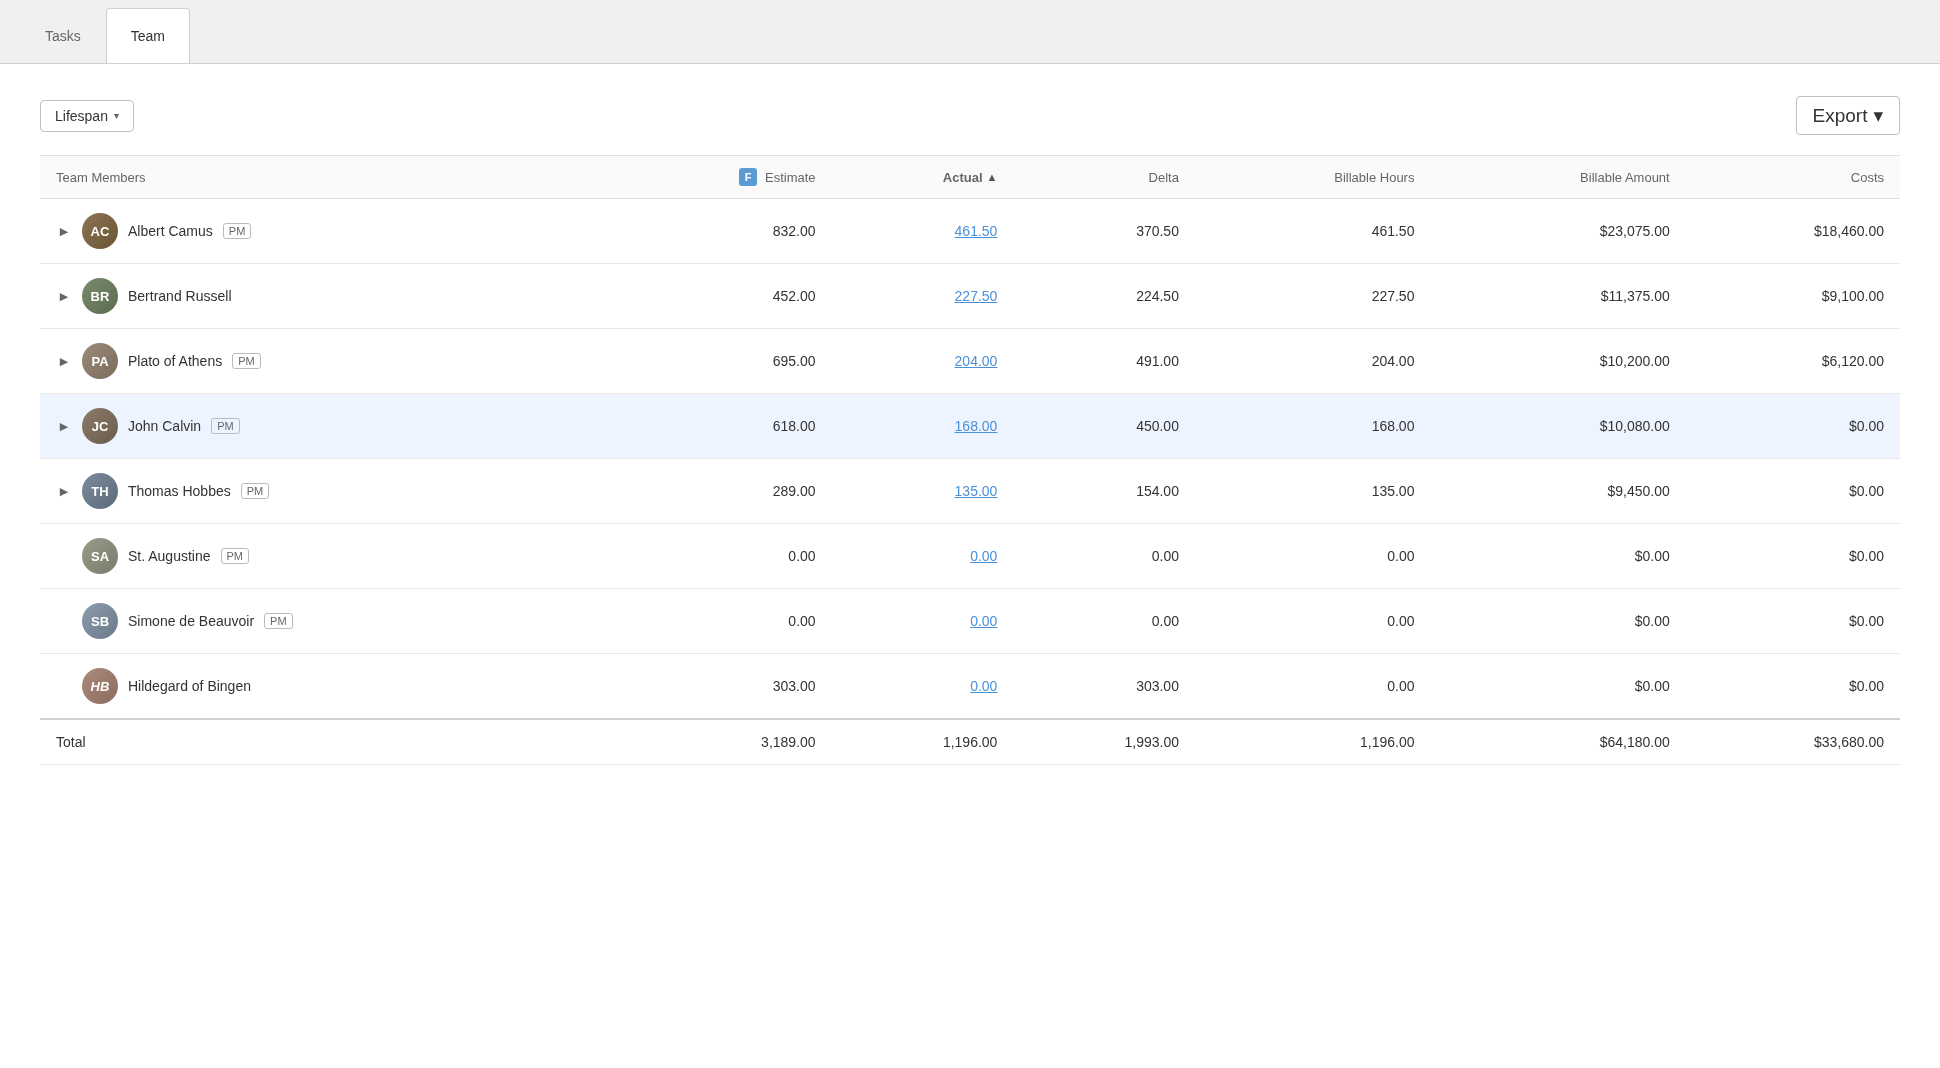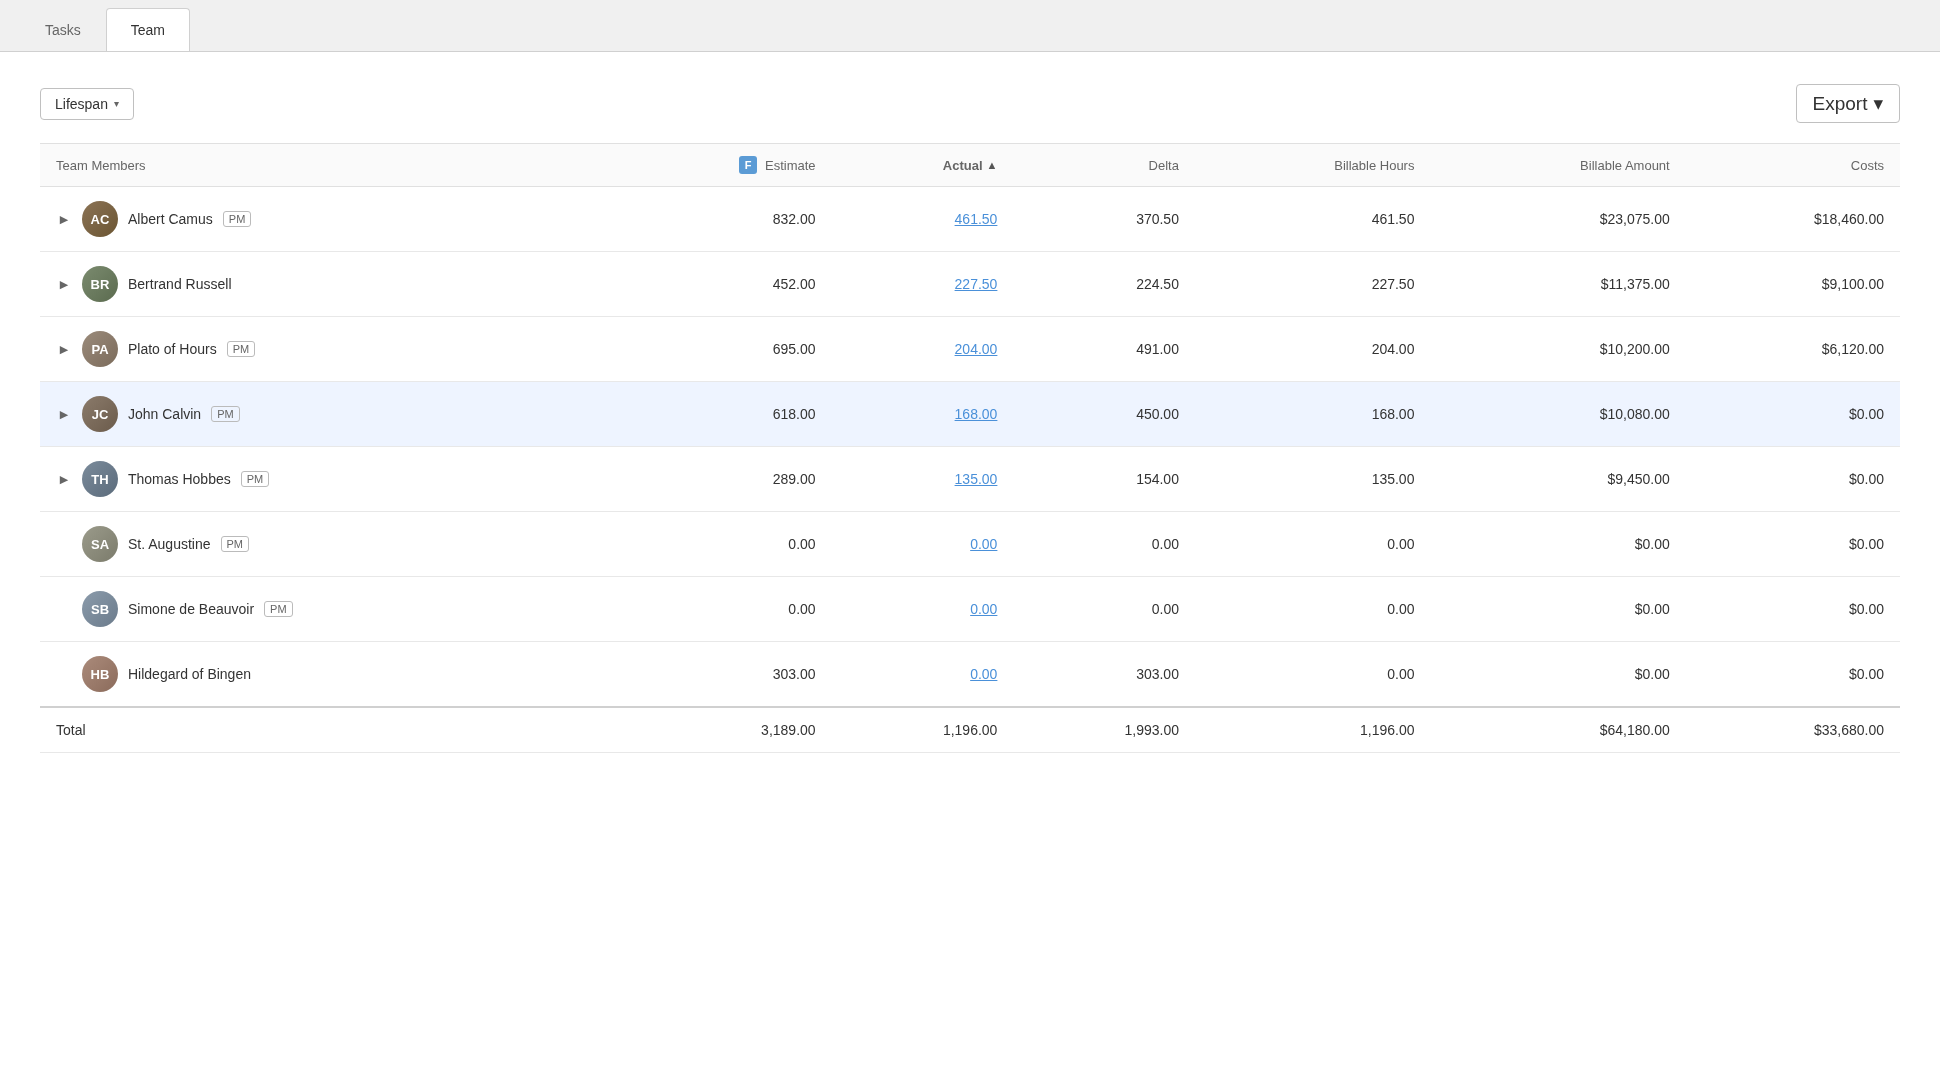--- a/index.html
+++ b/index.html
@@ -9,21 +9,21 @@
       font-size: 14px;
       color: #333;
     }
 
     
     .tab-bar {
       background: #f0f0f0;
       border-bottom: 1px solid #d0d0d0;
       display: flex;
       align-items: stretch;
-      height: 52px;
+      height: 64px;
       padding: 0 20px;
     }
     .tab {
       display: flex;
       align-items: center;
       padding: 0 24px;
       cursor: pointer;
       font-size: 14px;
       color: #666;
       border: 1px solid transparent;
@@ -183,21 +183,21 @@
     }
 
     
     .av-camus { background: linear-gradient(135deg, #8B7355 0%, #6B5533 100%); }
     .av-russell { background: linear-gradient(135deg, #7B8B6F 0%, #5B6B4F 100%); }
     .av-plato { background: linear-gradient(135deg, #9B8B7B 0%, #7B6B5B 100%); }
     .av-calvin { background: linear-gradient(135deg, #8B7B6B 0%, #6B5B4B 100%); }
     .av-hobbes { background: linear-gradient(135deg, #7B8B9B 0%, #5B6B7B 100%); }
     .av-augustine { background: linear-gradient(135deg, #9B9B8B 0%, #7B7B6B 100%); }
     .av-beauvoir { background: linear-gradient(135deg, #8B9BAB 0%, #6B7B8B 100%); }
-    .av-hildegard { background: linear-gradient(135deg, #AB8B7B 0%, #8B6B5B 100%); }
+    .av-hildegard { background: linear-gradient(135deg, #AB8B7B 0%, #8B6B5B 100%); font-style: italic; }
 
     .member-name {
       font-size: 14px;
       color: #333;
     }
 
     .pm-badge {
       display: inline-block;
       padding: 1px 5px;
       border: 1px solid #bbb;
@@ -321,21 +321,21 @@
           <td>224.50</td>
           <td>227.50</td>
           <td>$11,375.00</td>
           <td>$9,100.00</td>
         </tr>
         <tr>
           <td class="col-name">
             <div class="member-cell">
               <div class="expand-btn">▶</div>
               <div class="avatar av-plato">PA</div>
-              <span class="member-name">Plato of Hours</span>
+              <span class="member-name">Plato of Athens</span>
               <span class="pm-badge">PM</span>
             </div>
           </td>
           <td>695.00</td>
           <td><span class="link-value">204.00</span></td>
           <td>491.00</td>
           <td>204.00</td>
           <td>$10,200.00</td>
           <td>$6,120.00</td>
         </tr>

